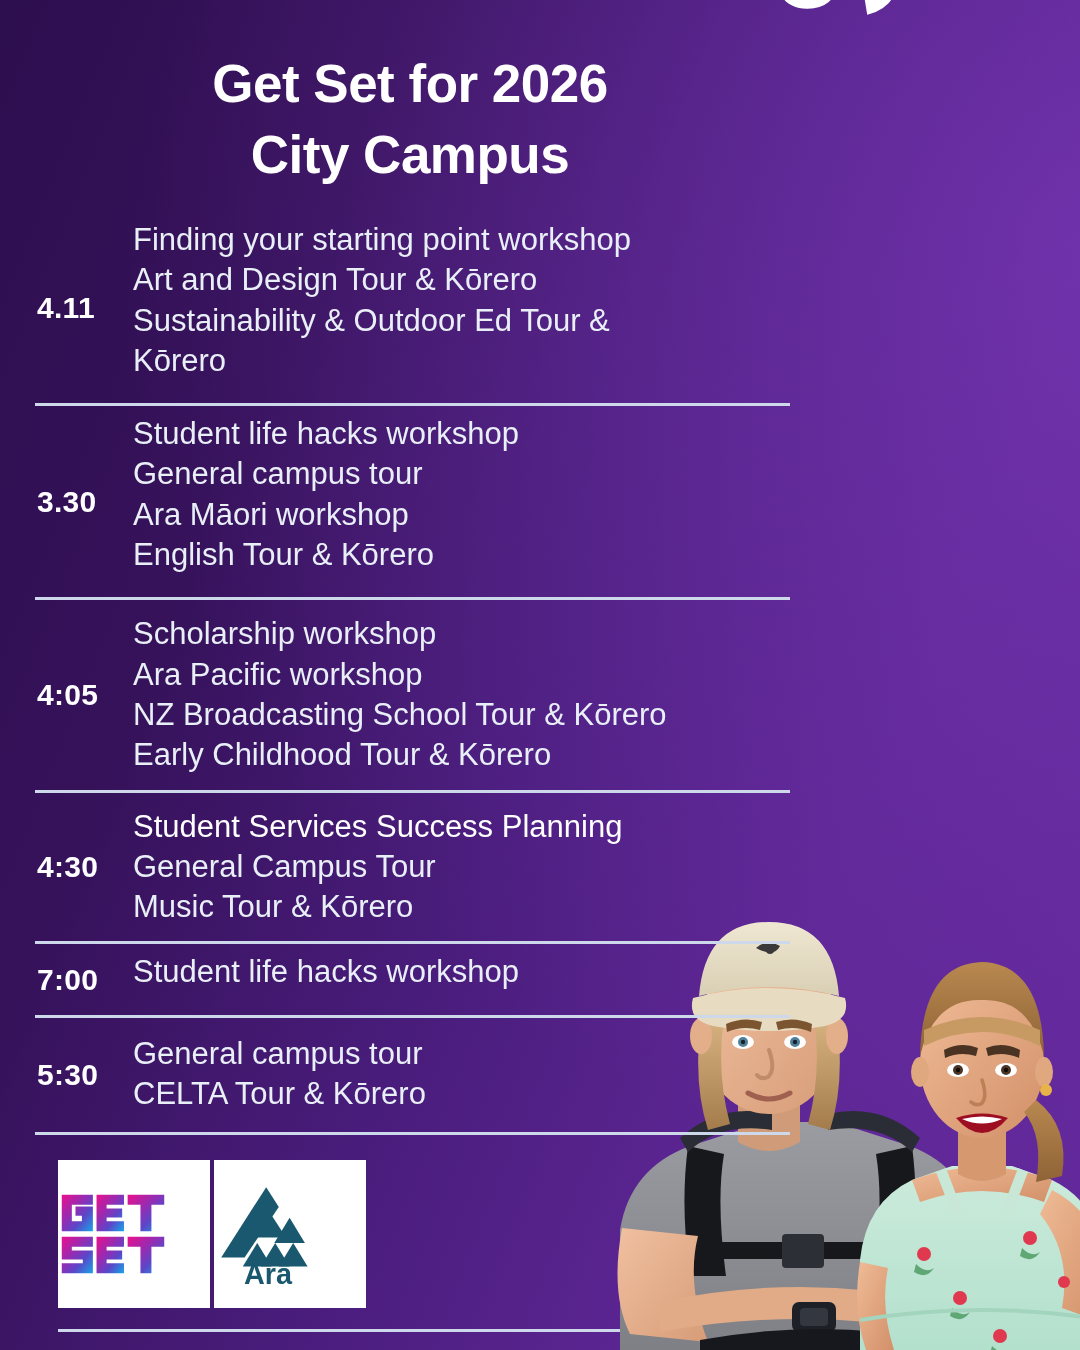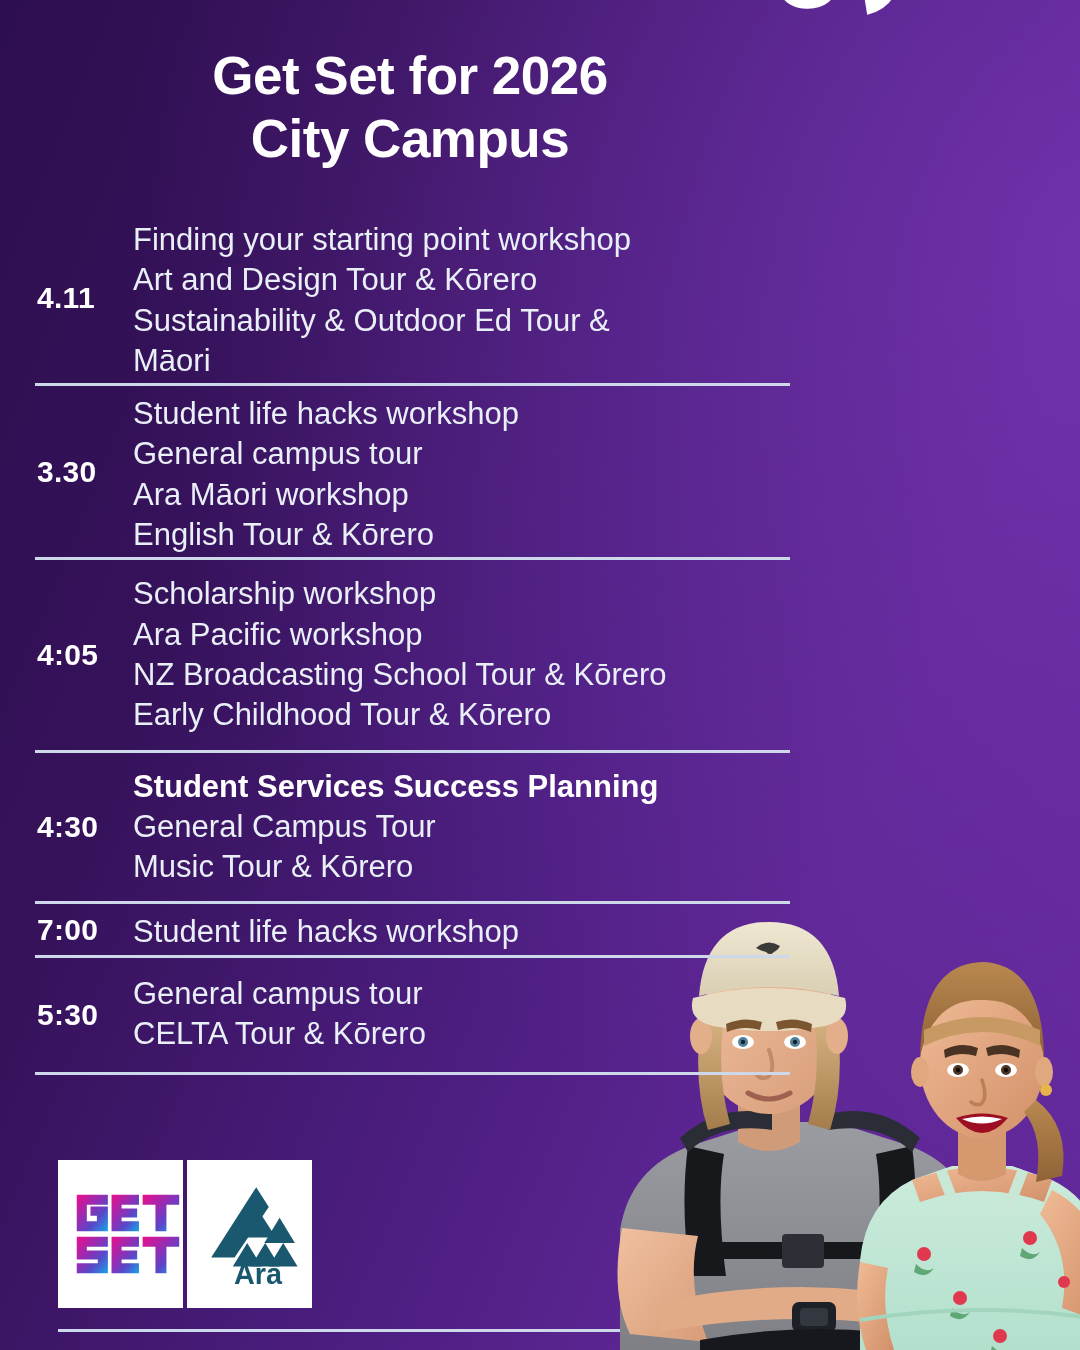--- a/index.html
+++ b/index.html
@@ -42,21 +42,21 @@
     position:absolute;
     left:0; top:45px; width:820px;
     text-align:center;
     color:#ffffff;
     font-size:53px;
     font-weight:800;
     line-height:1.18;
     letter-spacing:-0.5px;
     z-index:6;
   }
-  .title .ln{ display:block; }
+  .title .ln{ display:block;margin-top:8px; }
   
   .sched{
     position:absolute;
     left:35px; top:212px;
     width:755px;
     z-index:6;
   }
   .row{
     display:flex;
     align-items:center;
@@ -79,22 +79,22 @@
     padding-top:4px;
     padding-bottom:4px;
   }
   .row .items .it{
     color:#e9eff7;
     font-size:31px;
     font-weight:400;
     line-height:1.30;
     white-space:normal;
   }
-  .row .items .it.bold{ font-weight:700; color:#ffffff; }
-  .row.pad-sm .items{ padding-top:8px; padding-bottom:2px; }
+  .row .items .it.bold{ font-weight:400; color:#ffffff; }
+  .row.pad-sm .items{ padding-top:8px; padding-bottom:22px; }
   .row.pad-md .items{ padding-top:14px; padding-bottom:14px; }
   .row.pad-lg .items{ padding-top:16px; padding-bottom:18px; }
   
 
   
   .photo{
     position:absolute;
     right:0px; bottom:0px;
     width:520px; height:500px;
     z-index:4;
@@ -102,22 +102,22 @@
   }
   
   .logos{
     position:absolute;
     left:58px; bottom:42px;
     display:flex;
     z-index:7;
   }
   .logo-card{
     background:#ffffff;
-    width:125px; height:148px;
-    display:flex; align-items:center; justify-content:flex-end;
+    width:152px; height:148px;
+    display:flex; align-items:center; justify-content:flex-start;
   }
   .logo-card + .logo-card{ margin-left:4px; }
   .getset{
     width:110px; height:86px;
     display:block;
   }
   .aralogo{ width:108px; height:108px; display:block; }
   
   .bottom-rule{
     position:absolute;
@@ -291,21 +291,21 @@
   </svg>
 
   <div class="sched">
 
     <div class="row pad-sm">
       <div class="time">4.11</div>
       <div class="items">
         <div class="it">Finding your starting point workshop</div>
         <div class="it">Art and Design Tour &amp; Kōrero</div>
         <div class="it">Sustainability &amp; Outdoor Ed Tour &amp;</div>
-        <div class="it">Māori</div>
+        <div class="it">Kōrero</div>
       </div>
     </div>
 
     <div class="row pad-sm">
       <div class="time">3.30</div>
       <div class="items">
         <div class="it">Student life hacks workshop</div>
         <div class="it">General campus tour</div>
         <div class="it">Ara Māori workshop</div>
         <div class="it">English Tour &amp; Kōrero</div>

